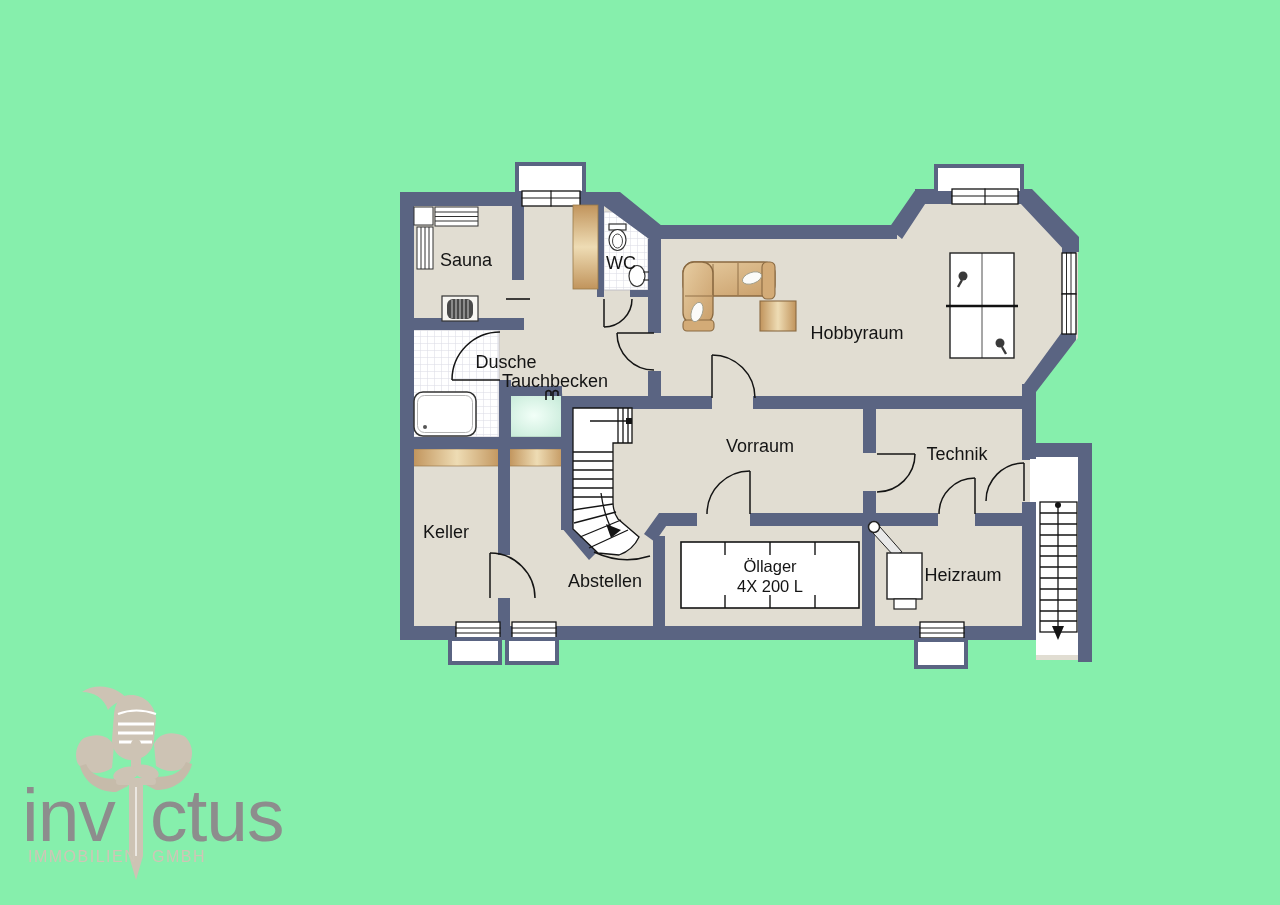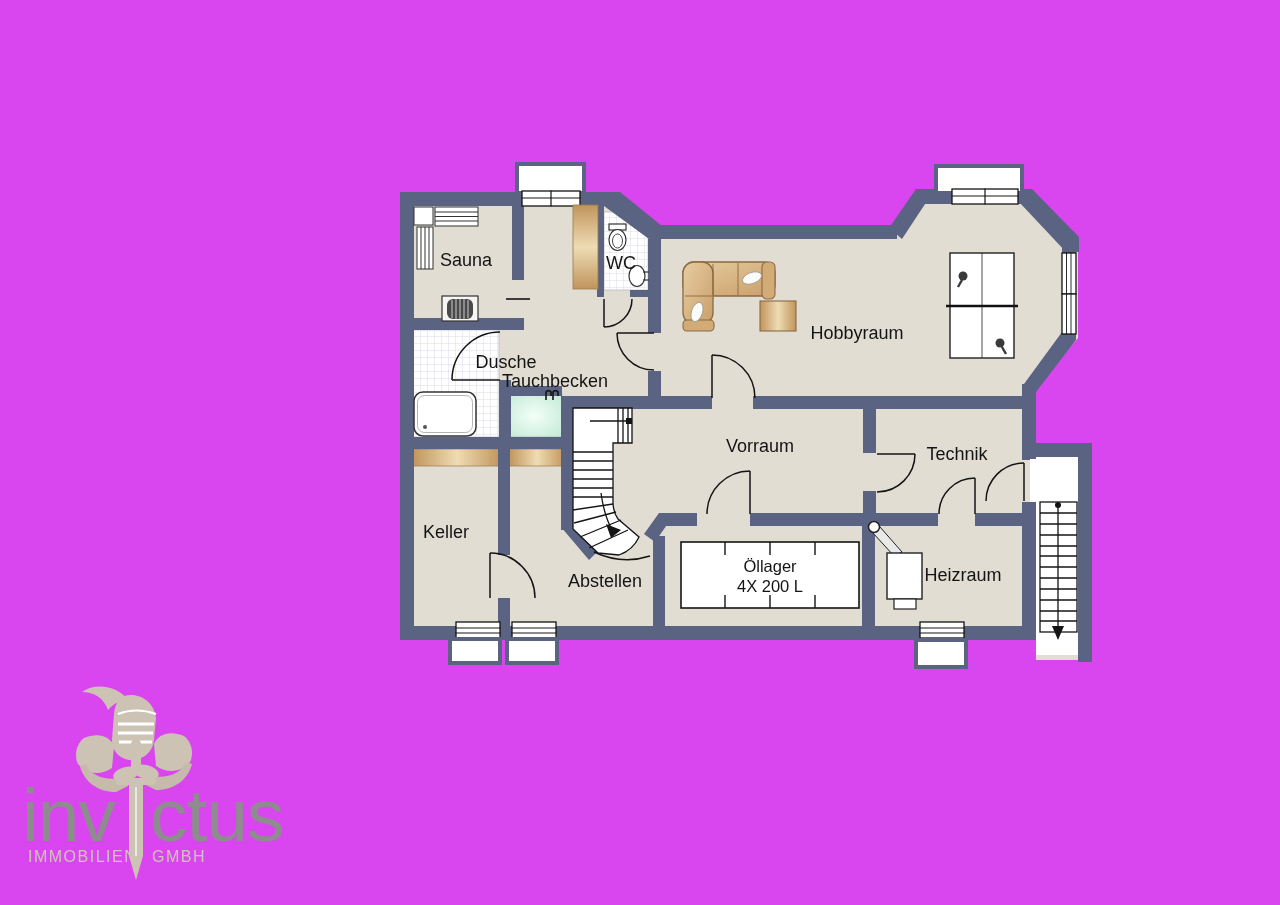--- a/index.html
+++ b/index.html
@@ -1,16 +1,16 @@
 <!DOCTYPE html>
 <html><head>
 <meta charset="utf-8">
 <style>
   html,body{margin:0;padding:0;background:#ffffff;}
-  .page{width:1280px;height:905px;position:relative;background:#d946ef;overflow:hidden;}
+  .page{width:1280px;height:905px;position:relative;background:#86efac;overflow:hidden;}
   svg text{font-family:"Liberation Sans",sans-serif;}
   .room-label{font-size:18px;fill:#141414;}
   .tank-label{font-size:16.5px;fill:#141414;}
   .brand{font-size:75px;fill:#8d8d8d;letter-spacing:-1px;}
   .subtitle{font-size:16px;fill:#cfc5b6;letter-spacing:1.5px;}
 </style>
 </head>
 <body>
 
 <div class="page">

